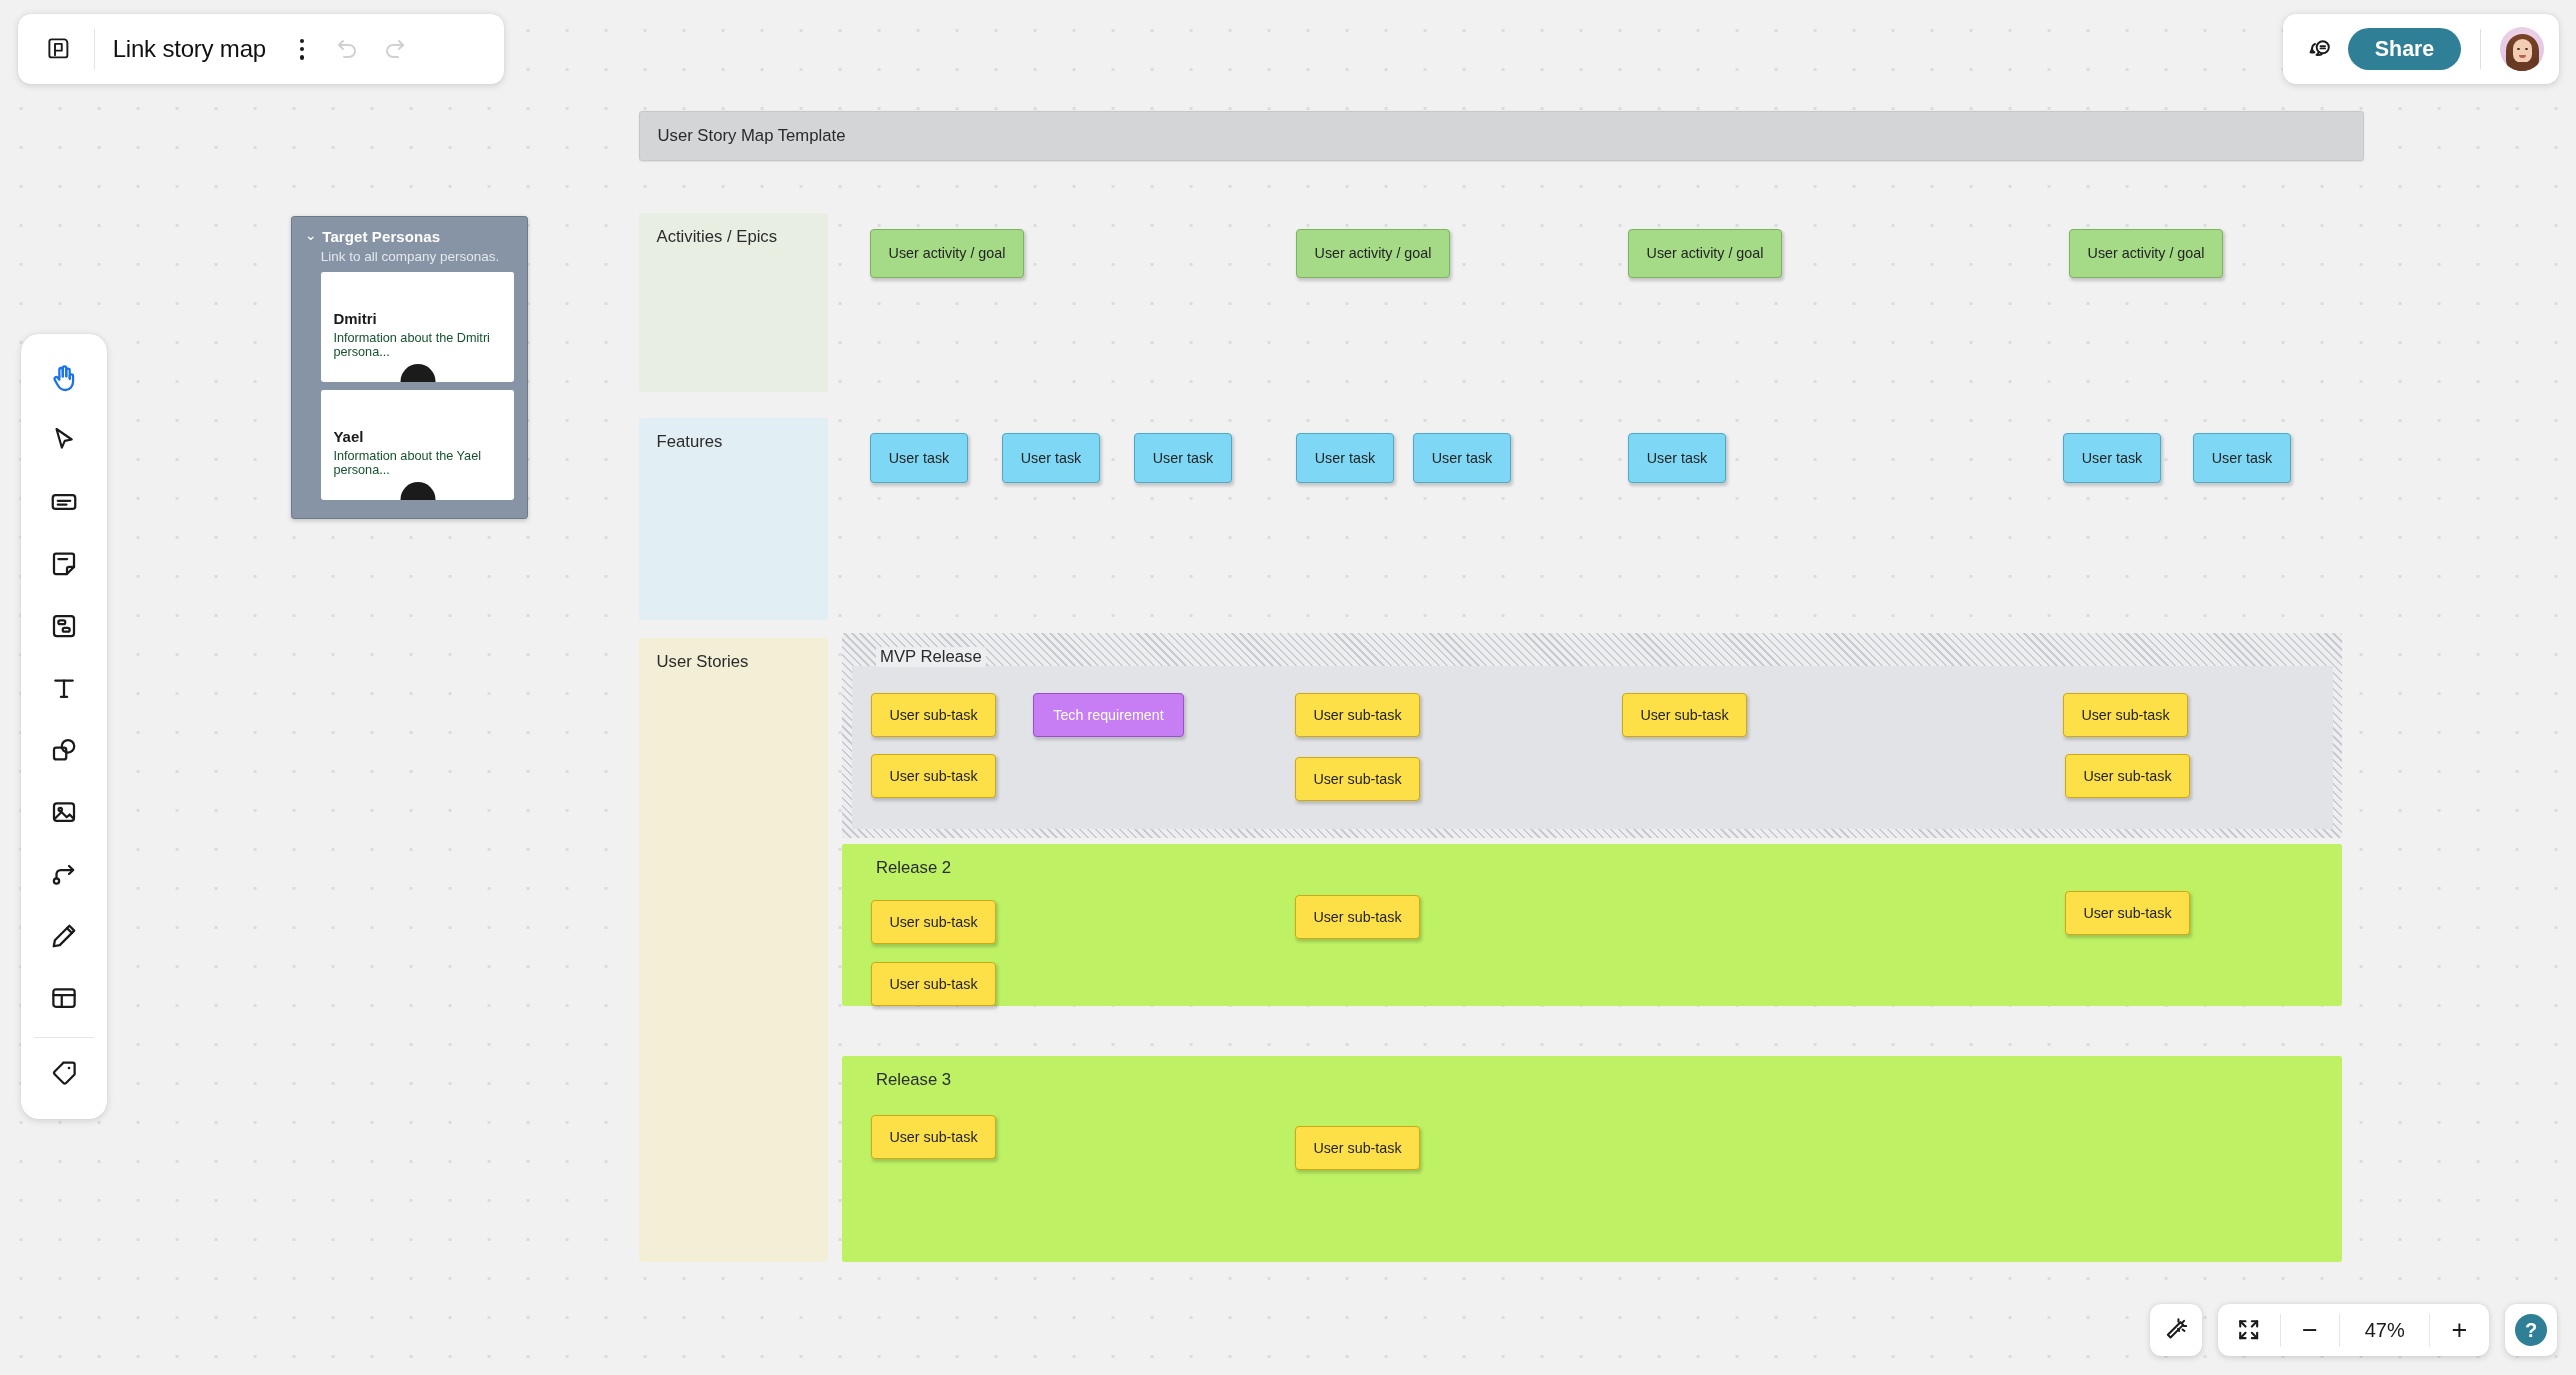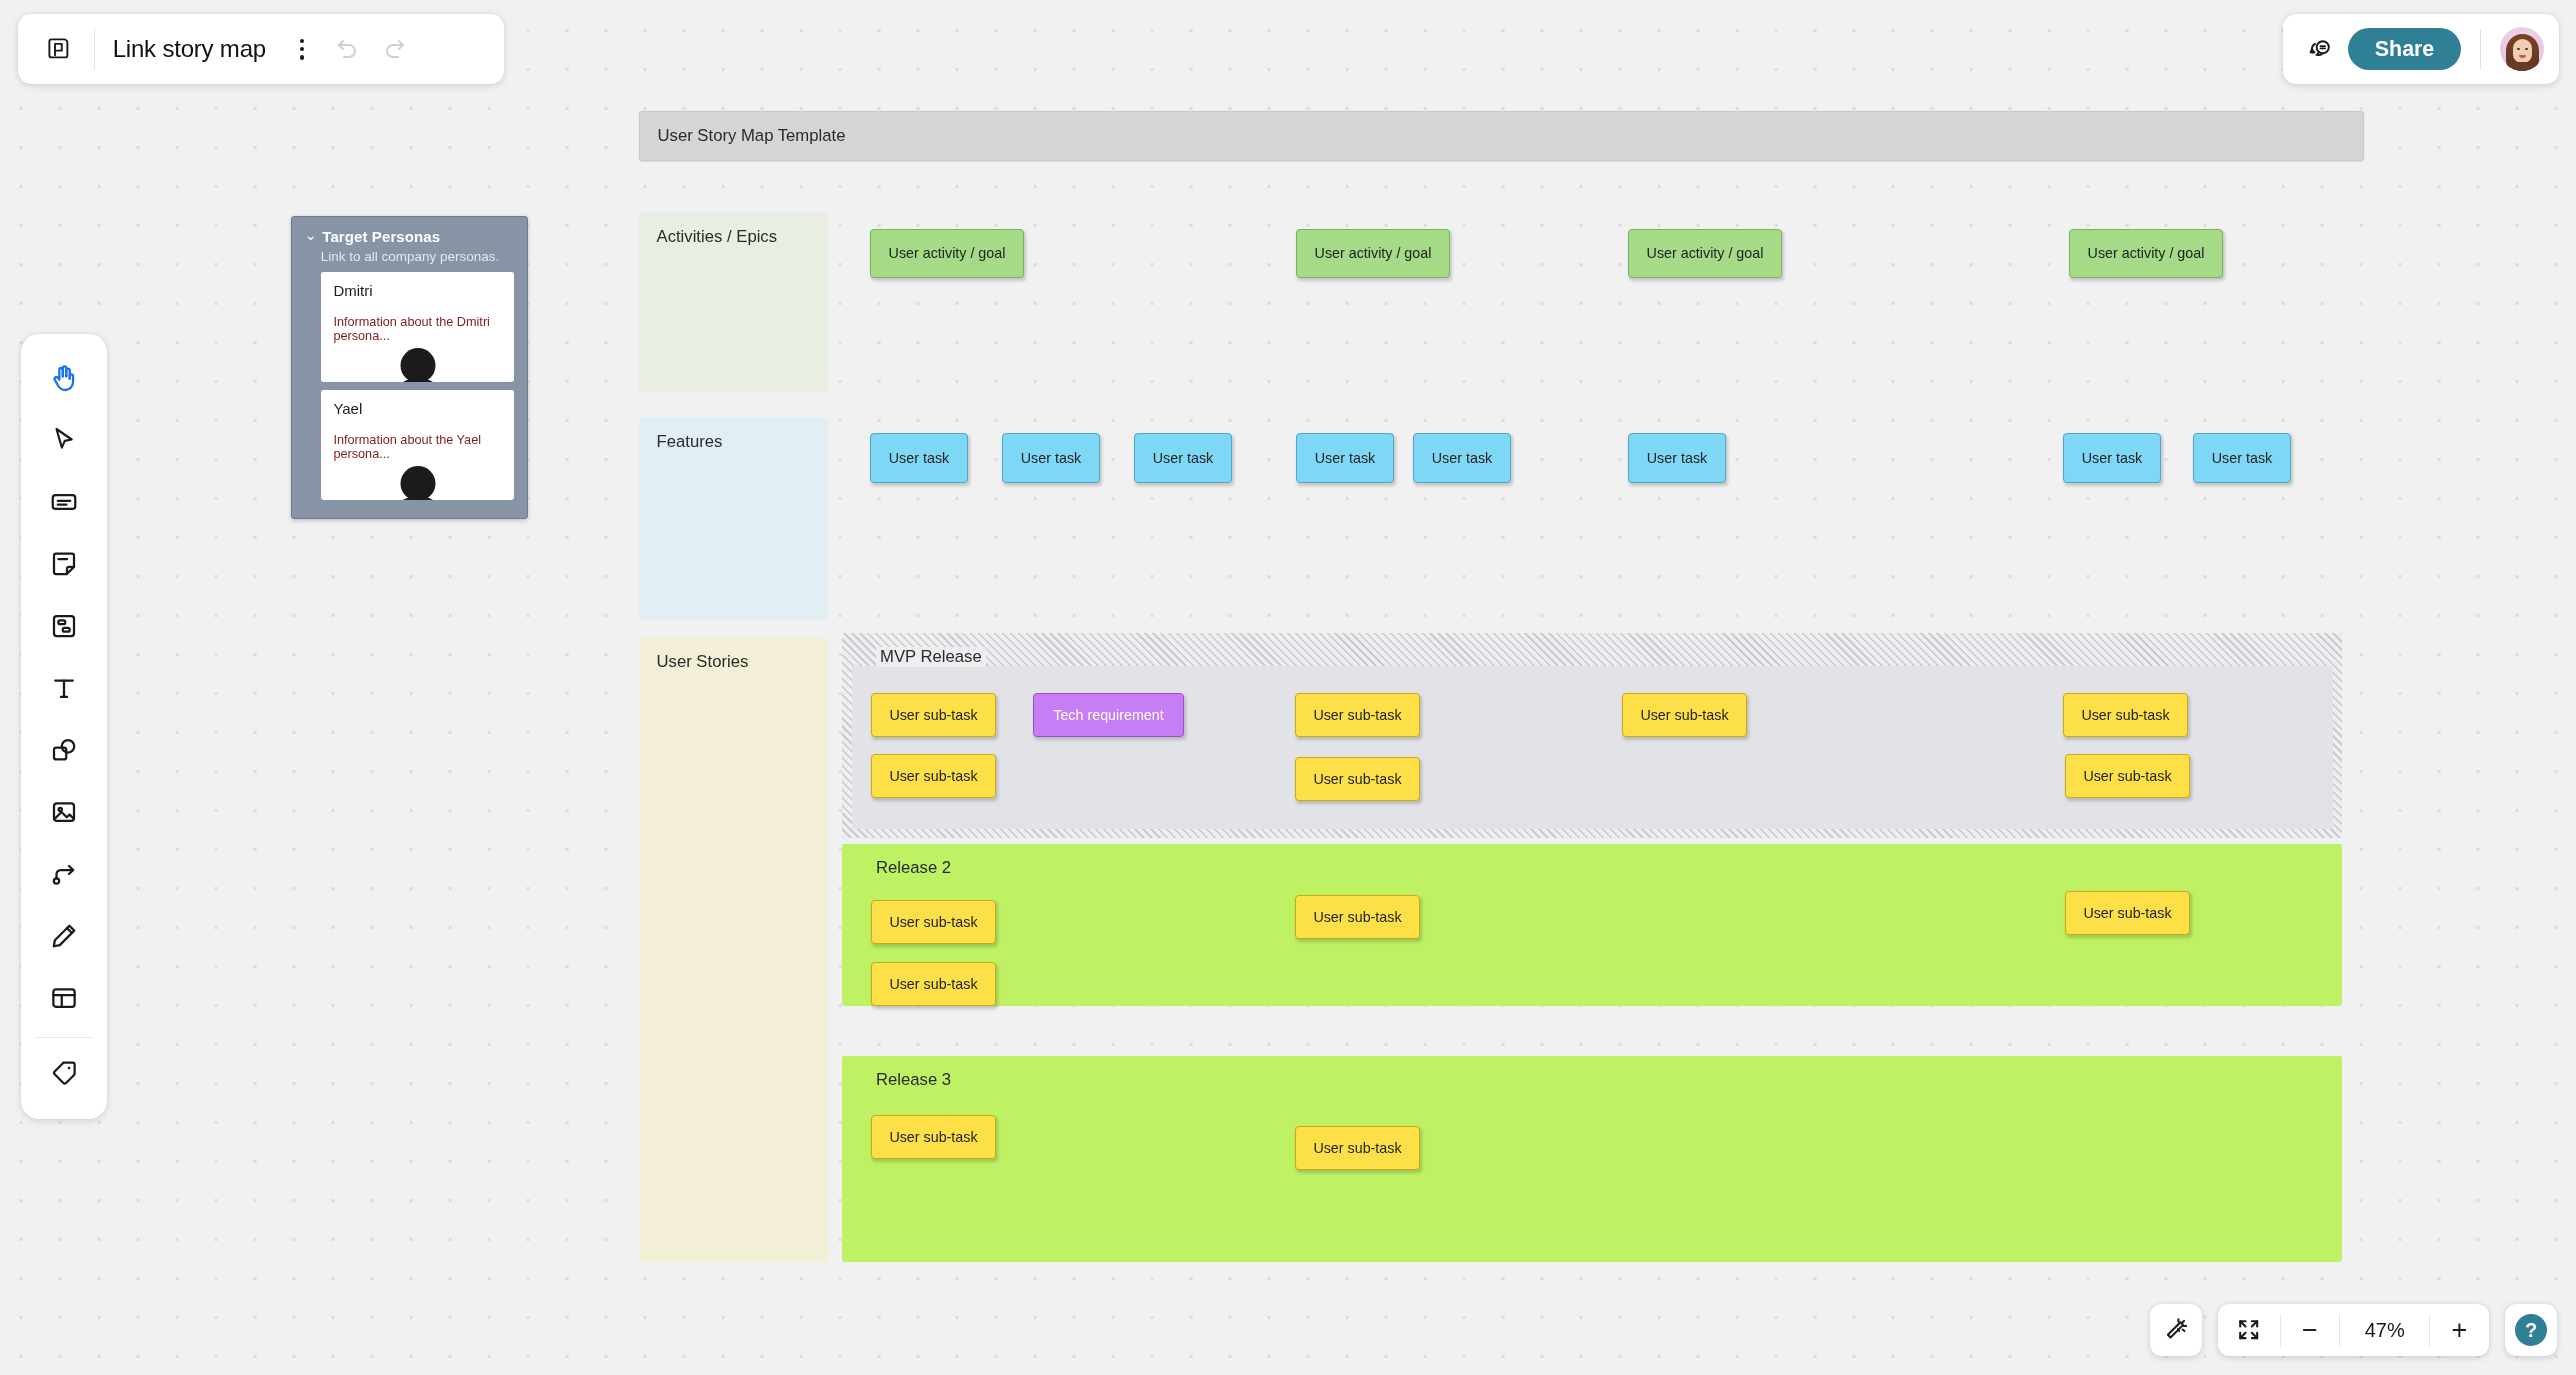--- a/index.html
+++ b/index.html
@@ -118,22 +118,22 @@
   #personas-title { color: #ffffff; font-size: 15px; font-weight: 700; letter-spacing: 0.1px; }
   #personas-sub { color: #e3e8ee; font-size: 13.5px; margin: 4px 0 8px 16px; }
   .persona-card {
     background: #ffffff;
     border-radius: 2.4px;
     margin: 0 0 8px 16px;
     padding: 10.3px 12.7px 0 12.7px;
     height: 110px;
     overflow: hidden;
   }
-  .persona-name { font-size: 15px; color: #1c1c1c; font-weight: 400; }
-  .persona-desc { font-size: 12.7px; color: #7f1d1d; margin-top: 16px; }
+  .persona-name { font-size: 15px; color: #1c1c1c; font-weight: 700; margin-top: 28px; }
+  .persona-desc { font-size: 12.7px; color: #14532d; margin-top: 4px; }
   .persona-avatar { position: relative; height: 51px; margin-top: 3.2px; }
   .persona-avatar .head { position:absolute; left:50%; transform:translateX(-50%); top:1.6px;
                           width: 35px; height: 35px; border-radius: 50%; background: #1b1b1b; }
   .persona-avatar .body { position:absolute; left:50%; transform:translateX(-50%); top:32px;
                           width: 60px; height: 35px; border-radius: 32px 32px 0 0; background: #1b1b1b; }
 
   
   #board { position: absolute; left: 0; top: 0; width: 2576px; height: 1375px; }
 
   #template-header {

